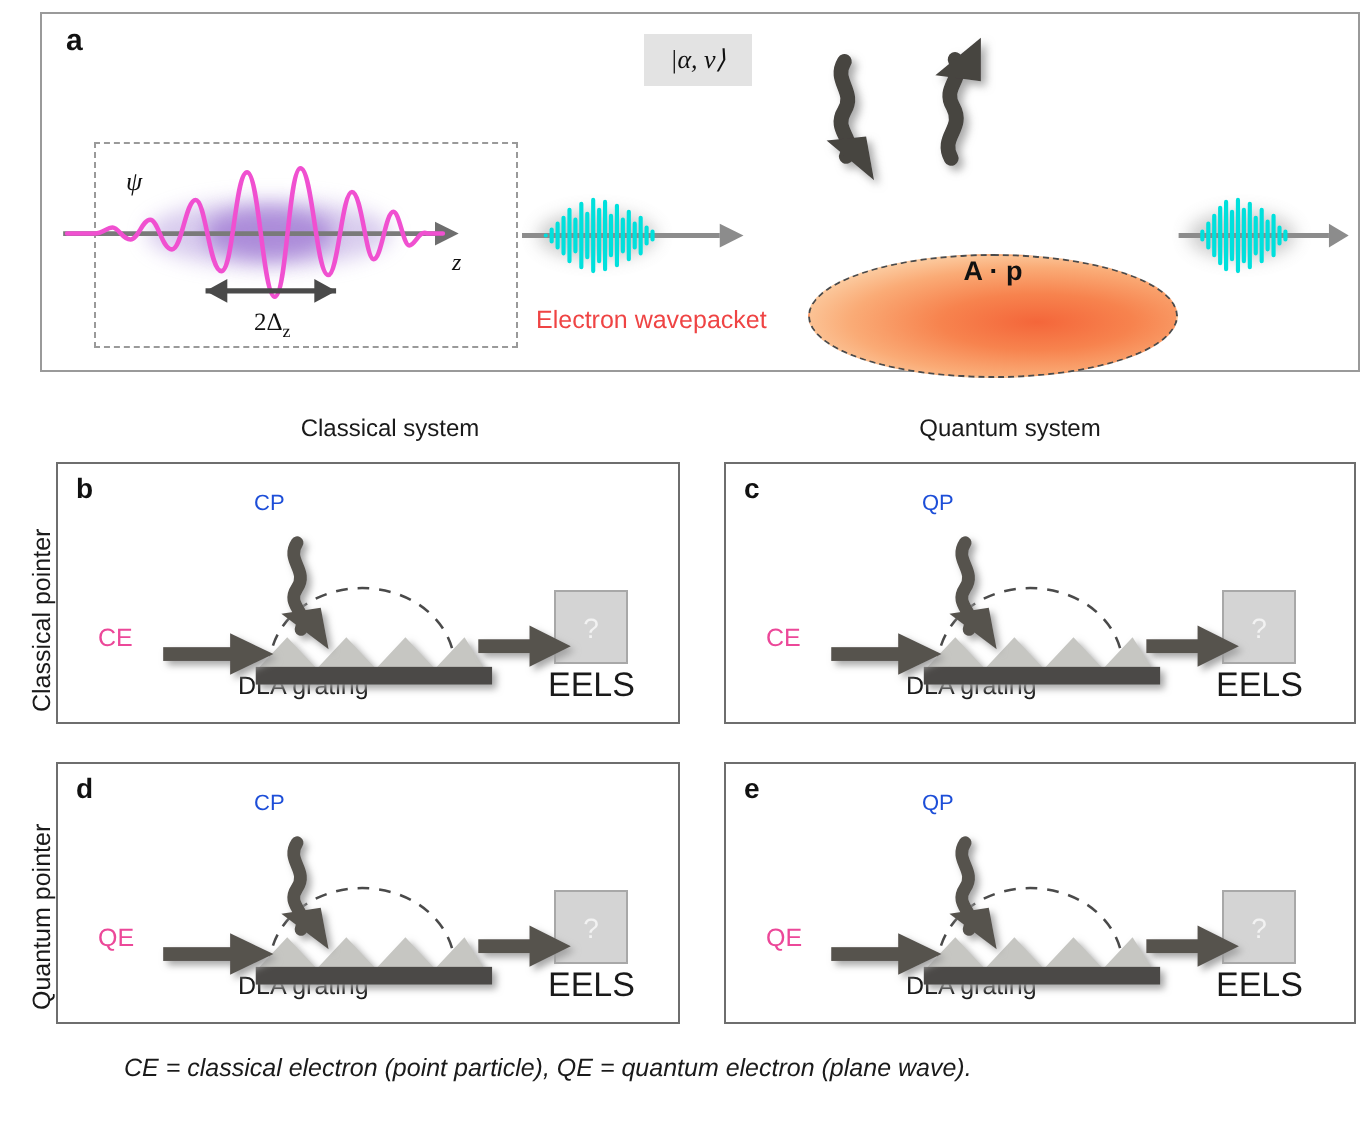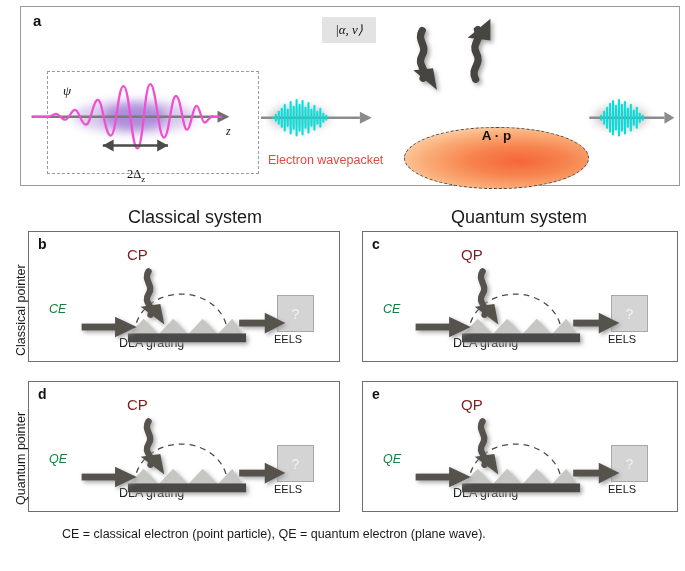--- a/index.html
+++ b/index.html
@@ -39,21 +39,21 @@
   }
   #psi-label{
     position:absolute;left:42px;top:76px;
     font-family:"Liberation Serif", serif;font-style:italic;font-size:13px;color:#111;
   }
   #z-label{
     position:absolute;left:205px;top:117px;
     font-family:"Liberation Serif", serif;font-style:italic;font-size:12px;color:#111;
   }
   #dz-label{
-    position:absolute;left:106px;top:160px;
+    position:absolute;left:106px;top:147px;
     font-family:"Liberation Serif", serif;font-size:12.5px;color:#111;white-space:nowrap;
   }
   #dz-label sub{font-size:9px;}
   #ewp-label{
     position:absolute;left:247px;top:146px;font-size:12.5px;color:#ef4444;white-space:nowrap;
   }
   #ap-label{
     position:absolute;left:0;top:0;width:100%;text-align:center;
     font-weight:bold;font-size:13.5px;color:#111;
   }
@@ -61,24 +61,24 @@
     position:absolute;left:383px;top:88px;width:185px;height:62px;
     border-radius:50%;
     border:1px dashed #4a4a4a;
     background:radial-gradient(ellipse at 62% 55%, #f4663a 0%, #f7834e 30%, #faab76 58%, #fcd2a9 80%, #fde7cc 100%);
     box-sizing:border-box;
     display:flex;align-items:center;justify-content:center;margin-top:32px;
   }
 
   
   .col-header{
-    position:absolute;font-size:18px;color:#1a1a1a;text-align:center;white-space:nowrap;
+    position:absolute;font-size:12px;color:#1a1a1a;text-align:center;white-space:nowrap;
   }
   #col-classical{left:50px;top:207px;width:290px;}
-  #col-quantum{left:374px;top:207px;width:290px;}
+  #col-quantum{left:360px;top:207px;width:290px;}
 
   
   .row-label{
     position:absolute;font-size:12.5px;color:#1a1a1a;white-space:nowrap;
     transform-origin:0 0;transform:rotate(-90deg);
   }
   #row-classical{left:14px;top:356px;}
   #row-quantum{left:14px;top:505px;}
 
   
@@ -86,45 +86,45 @@
     position:absolute;border:1px solid #6e6e6e;background:#fff;box-sizing:border-box;
   }
   #panel-b{left:28px;top:231px;width:312px;height:131px;}
   #panel-c{left:362px;top:231px;width:316px;height:131px;}
   #panel-d{left:28px;top:381px;width:312px;height:131px;}
   #panel-e{left:362px;top:381px;width:316px;height:131px;}
   .sub-letter{
     position:absolute;left:9px;top:4px;font-weight:bold;font-size:14px;color:#111;
   }
   .photon-label{
-    position:absolute;left:98px;top:14px;font-size:15px;color:#7f1d1d;
+    position:absolute;left:98px;top:14px;font-size:11px;color:#1d4ed8;
   }
   .electron-label{
-    position:absolute;left:20px;top:70px;font-size:12.5px;color:#15803d;font-style:italic;
+    position:absolute;left:20px;top:80px;font-size:12.5px;color:#ec4899;
   }
   .dla-label{
     position:absolute;left:90px;top:104px;font-size:12.5px;color:#1a1a1a;white-space:nowrap;text-align:right;
   }
   .eels-label{
-    position:absolute;left:245px;top:101px;font-size:11px;color:#1a1a1a;white-space:nowrap;
+    position:absolute;left:245px;top:101px;font-size:17px;color:#1a1a1a;white-space:nowrap;
   }
   .eels-box{
     position:absolute;left:248px;top:63px;width:37px;height:37px;
     background:#d4d4d4;border:1px solid #a8a8a8;box-sizing:border-box;
     display:flex;align-items:center;justify-content:center;
   }
   .eels-box span{color:#f2f2f2;font-size:14px;font-weight:normal;}
   .sub-svg{position:absolute;left:0;top:0;width:100%;height:100%;}
 
   
   #note{
     position:absolute;left:22px;top:526px;width:650px;
     font-size:12.5px;color:#1a1a1a;line-height:1.42;
   }
-  #note .line2{display:block;padding-left:40px;}
+  #note .line2{display:block;padding-left:40px;font-style:italic;}
 </style>
 </head>
 <body>
 
 <div class="fig">
 
   <div id="panel-a">
 
     <div class="panel-letter" id="a-letter">a</div>
 

